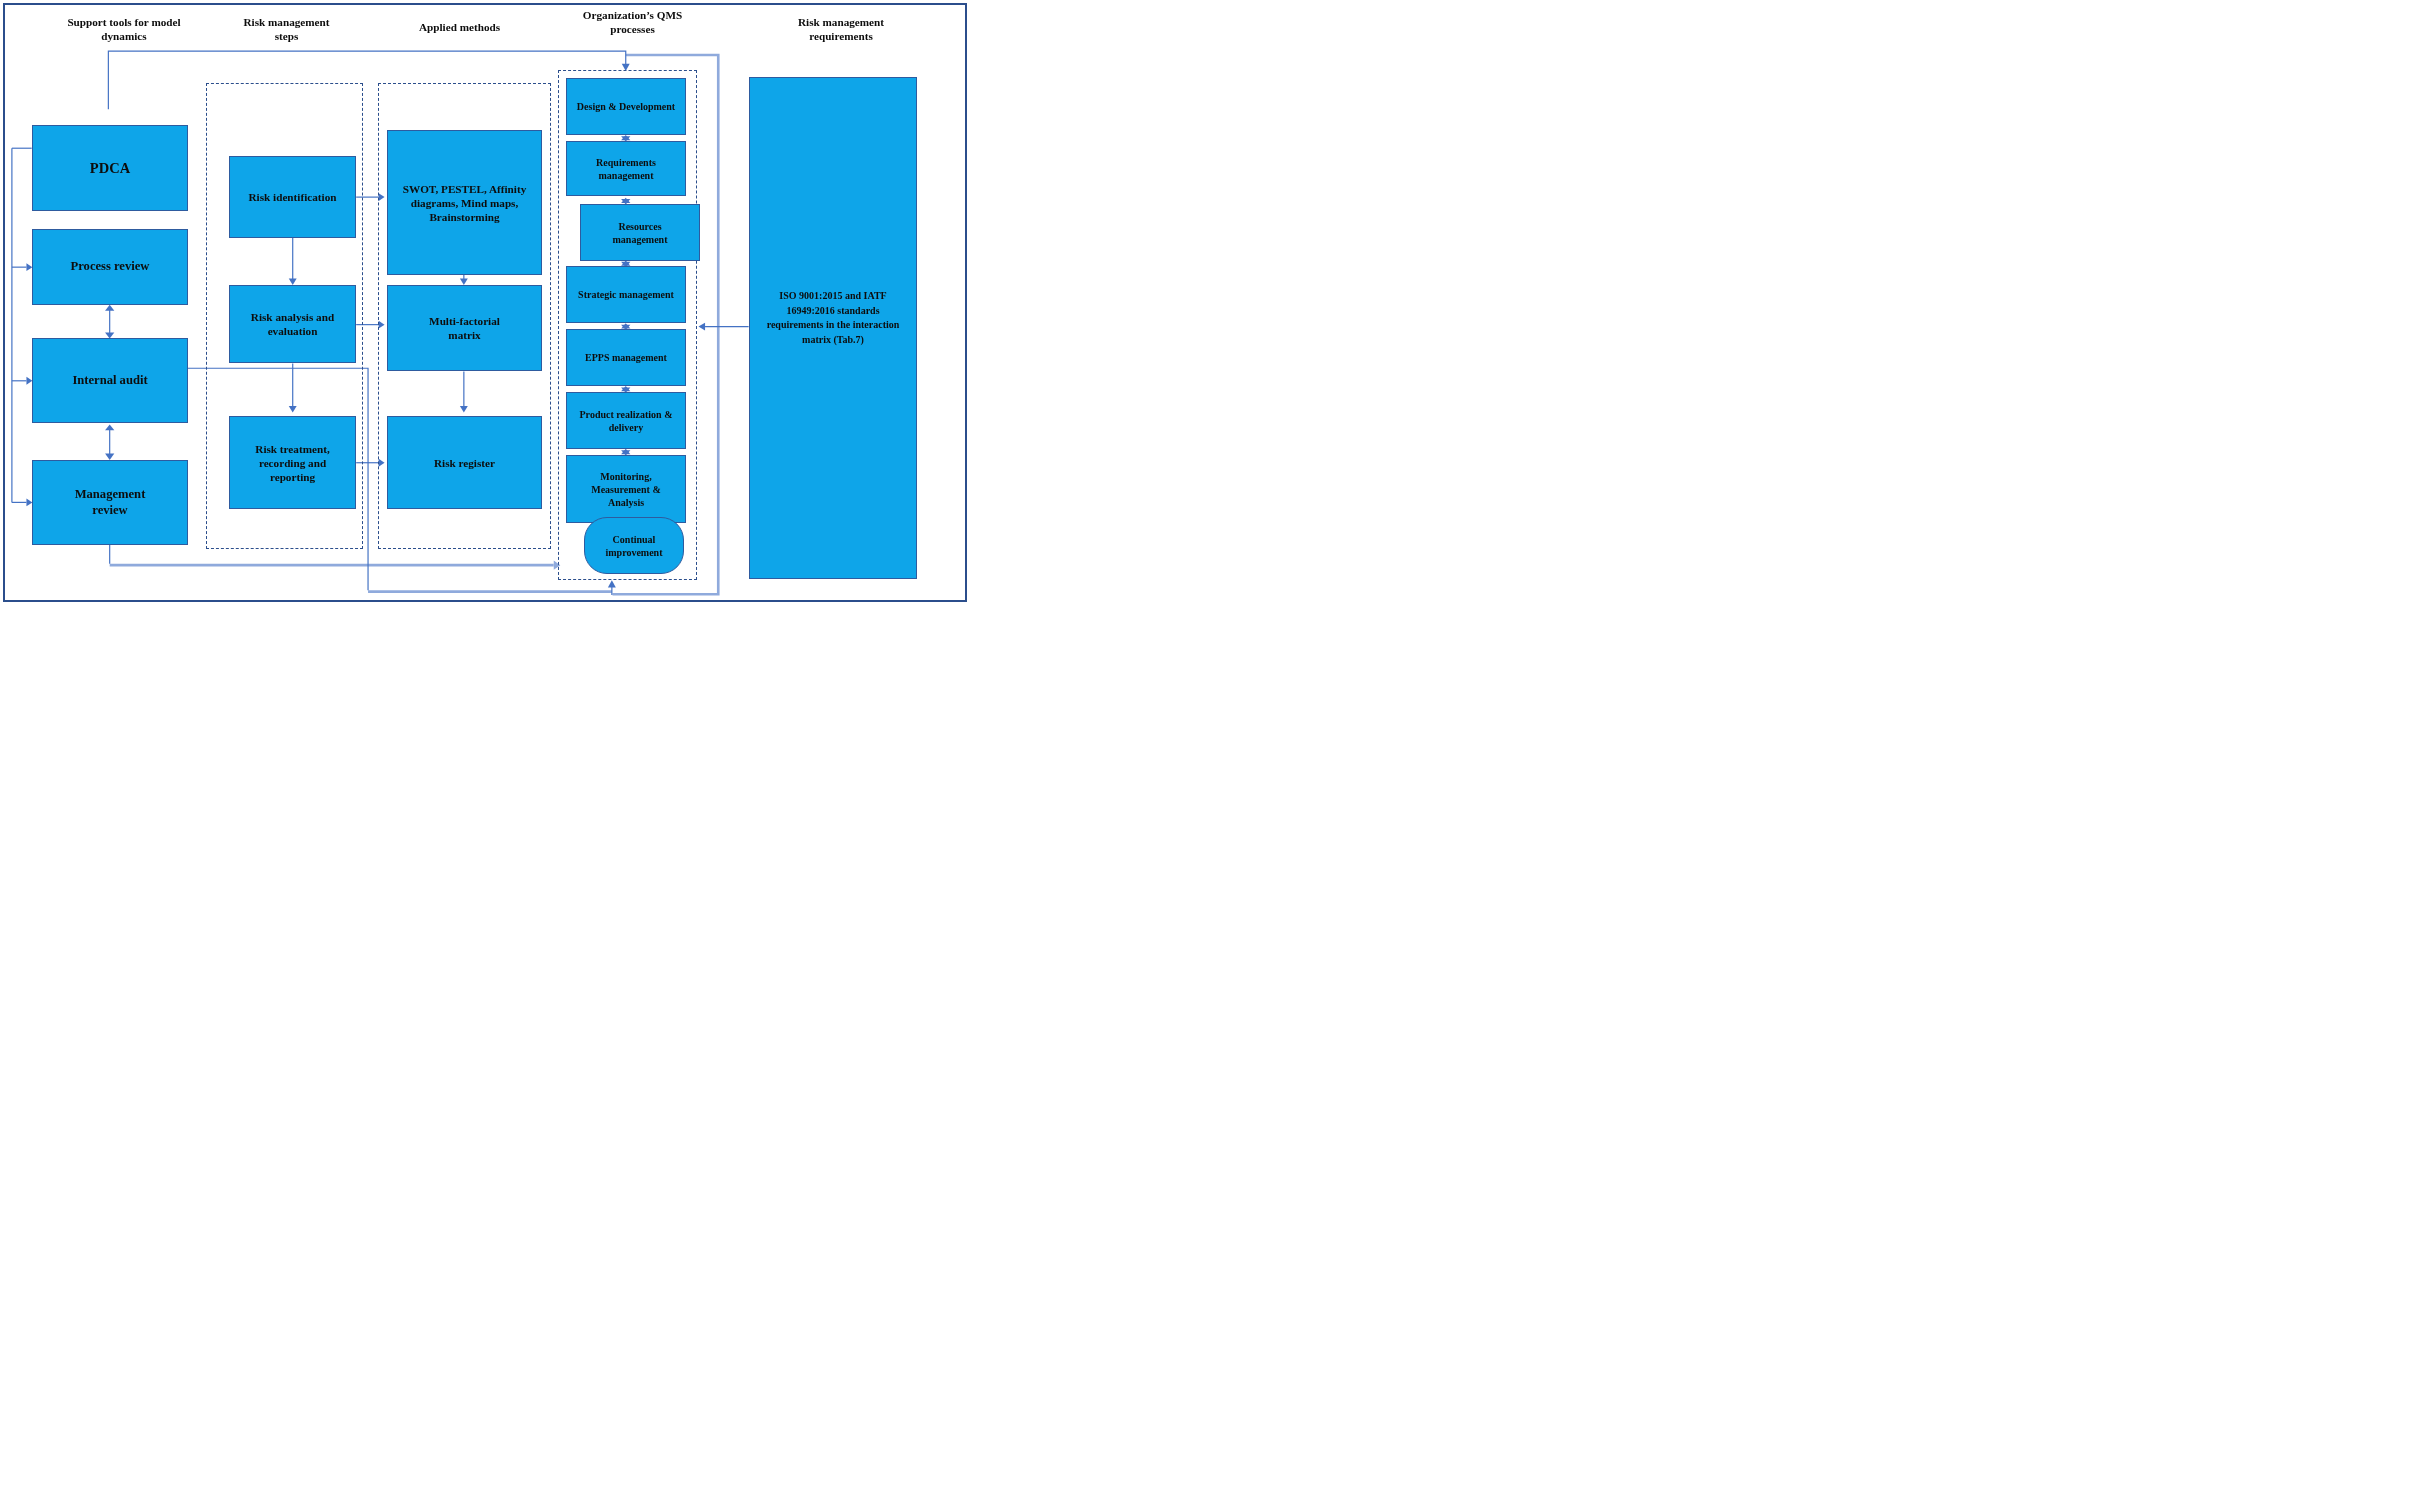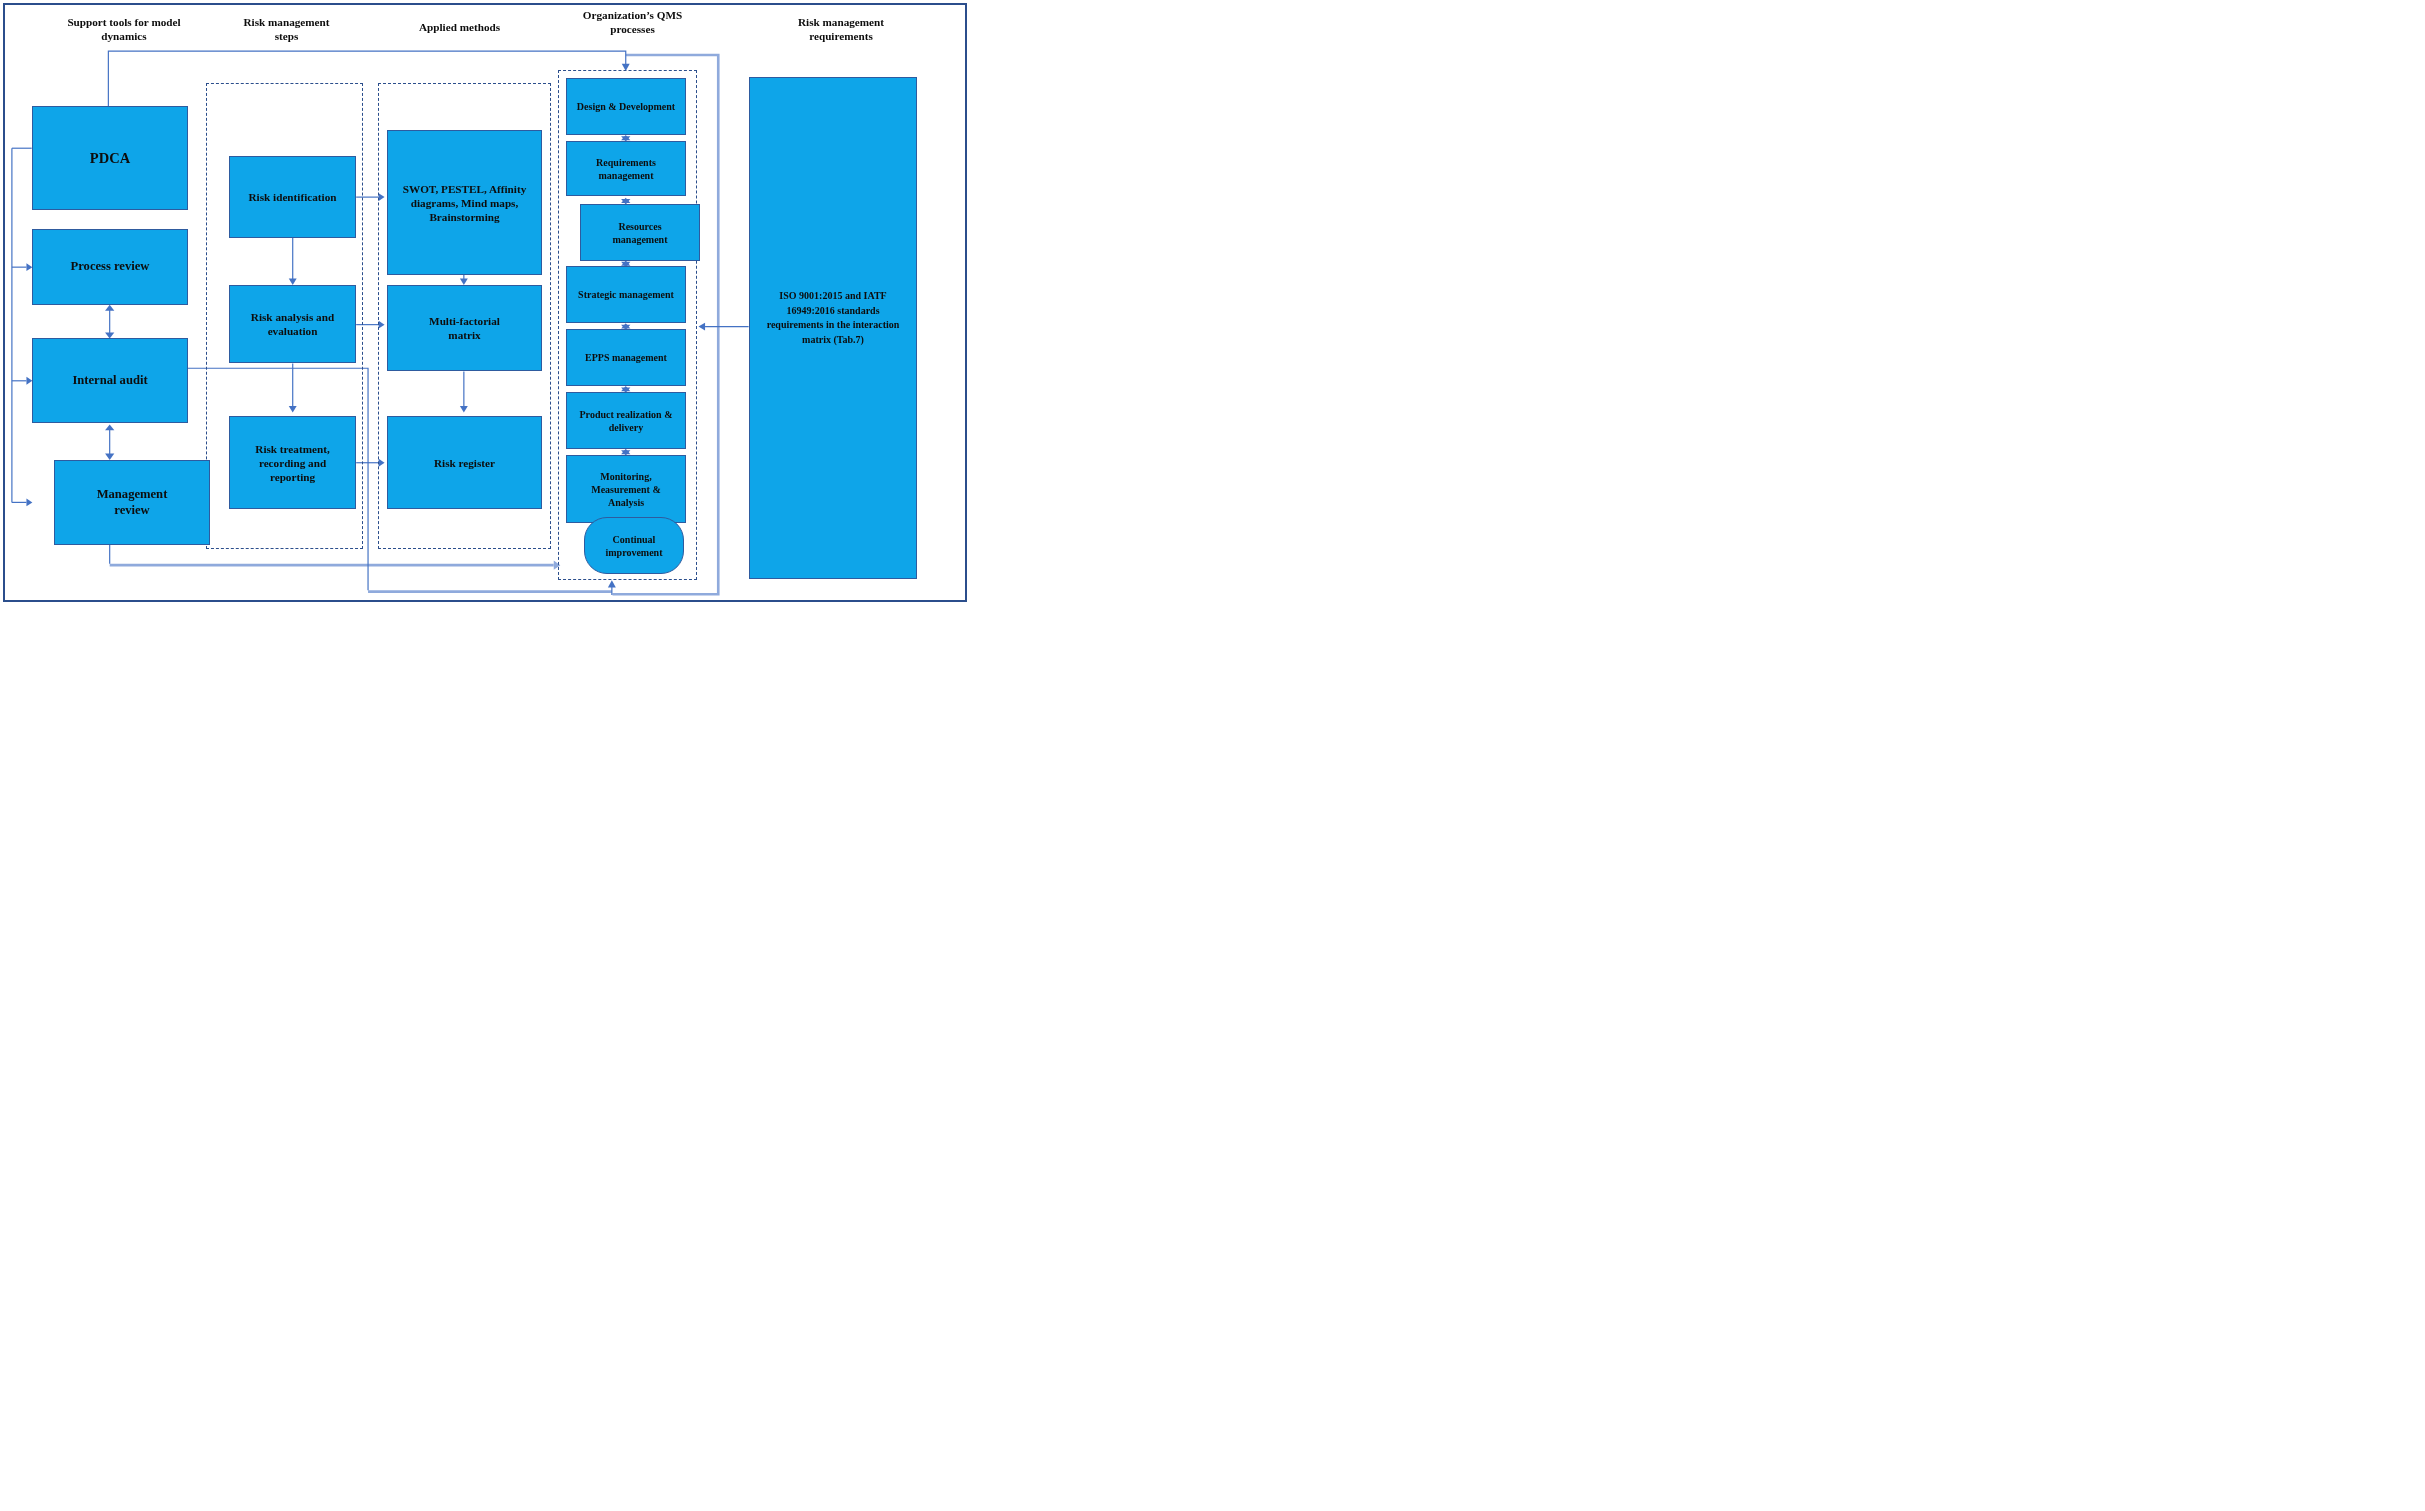--- a/index.html
+++ b/index.html
@@ -114,30 +114,30 @@
         <polygon points="940,776 954,776 947,784"></polygon>
     </g>
   </svg>
 
   <div class="col-header" style="left:61px;top:14.5px;width:126px;">Support tools for model dynamics</div>
   <div class="col-header" style="left:231px;top:14.5px;width:111px;">Risk management steps</div>
   <div class="col-header" style="left:390px;top:20px;width:139px;">Applied methods</div>
   <div class="col-header" style="left:567px;top:8px;width:131px;">Organization’s QMS processes</div>
   <div class="col-header" style="left:783px;top:14.5px;width:116px;">Risk management requirements</div>
 
-  <div class="node f-pdca" style="left:32px;top:106px;width:156px;height:104px;">
+  <div class="node f-pdca" style="left:32px;top:125px;width:156px;height:86px;">
     <span>PDCA</span>
   </div>
   <div class="node f-left" style="left:32px;top:229px;width:156px;height:76px;">
     <span>Process review</span>
   </div>
   <div class="node f-left" style="left:32px;top:338px;width:156px;height:85px;">
     <span>Internal audit</span>
   </div>
-  <div class="node f-left" style="left:32px;top:460px;width:156px;height:85px;padding:0 26.4px;margin-left:22px;">
+  <div class="node f-left" style="left:32px;top:460px;width:156px;height:85px;padding:0 26.4px;">
     <span>Management review</span>
   </div>
 
   <div class="dashed-box" style="left:206px;top:83px;width:157px;height:466px;"></div>
   <div class="node f-mid" style="left:229px;top:156px;width:127px;height:82px;">
     <span>Risk identification</span>
   </div>
   <div class="node f-mid" style="left:229px;top:285px;width:127px;height:78px;padding:0 18.5px;">
     <span>Risk analysis and evaluation</span>
   </div>

